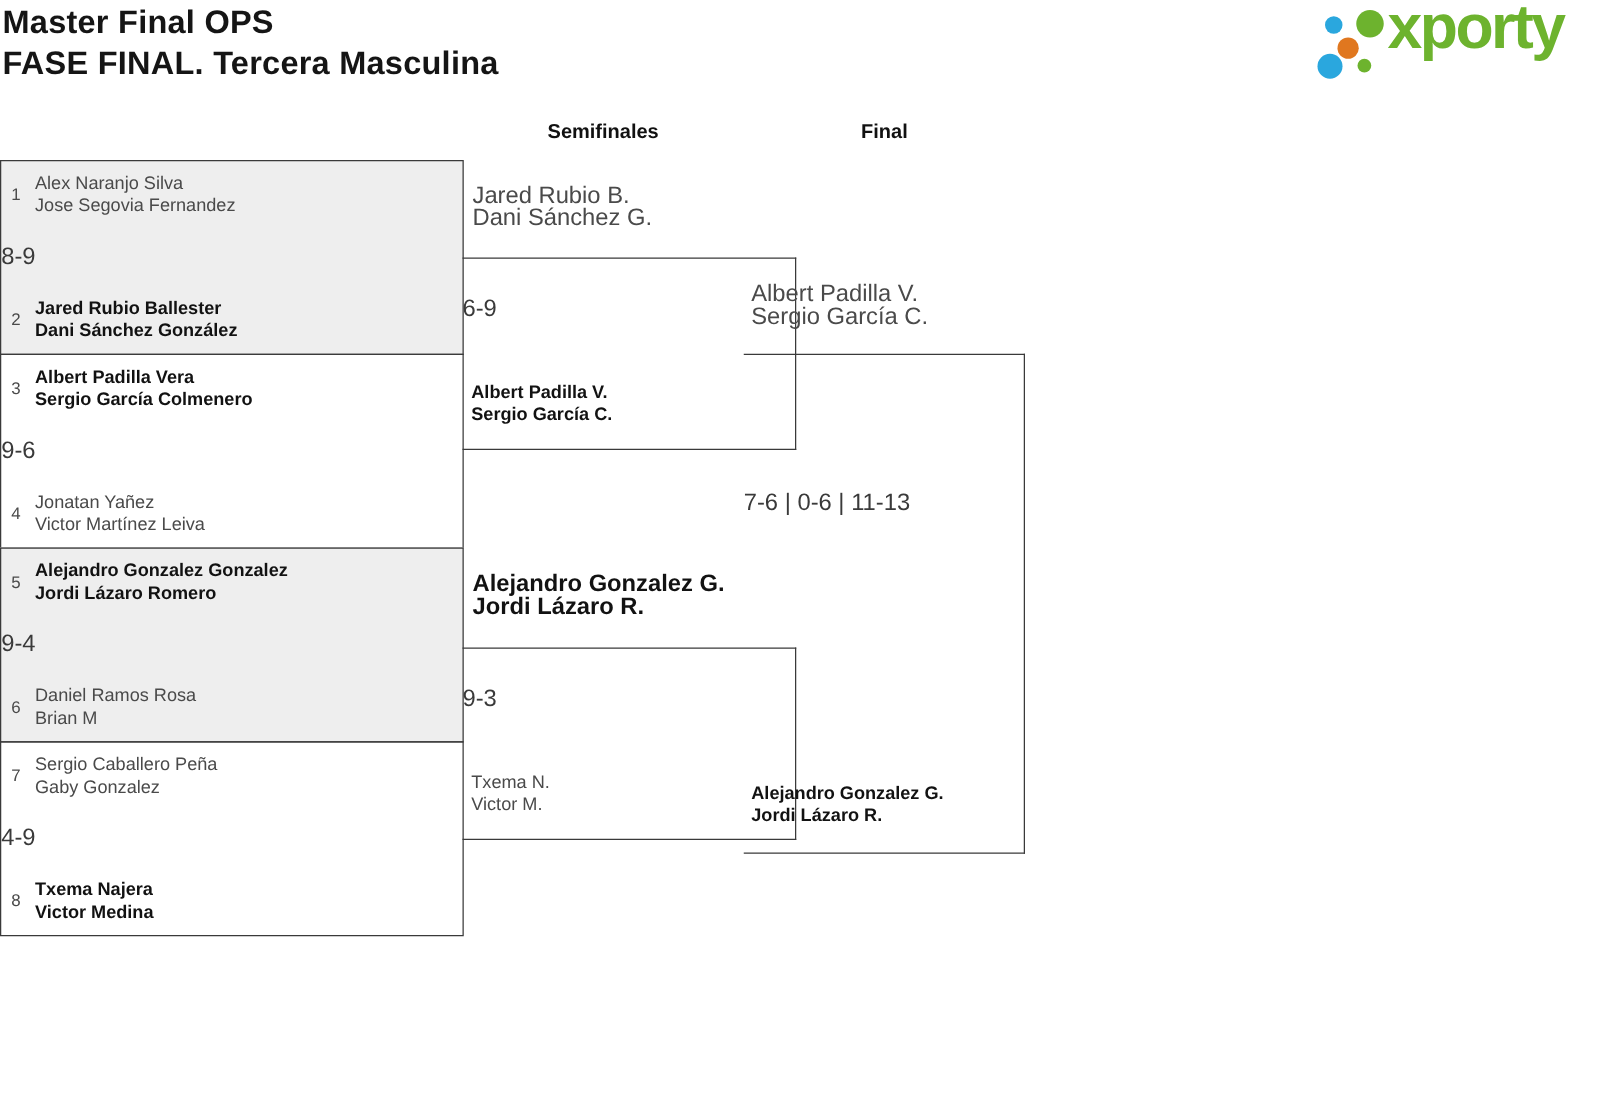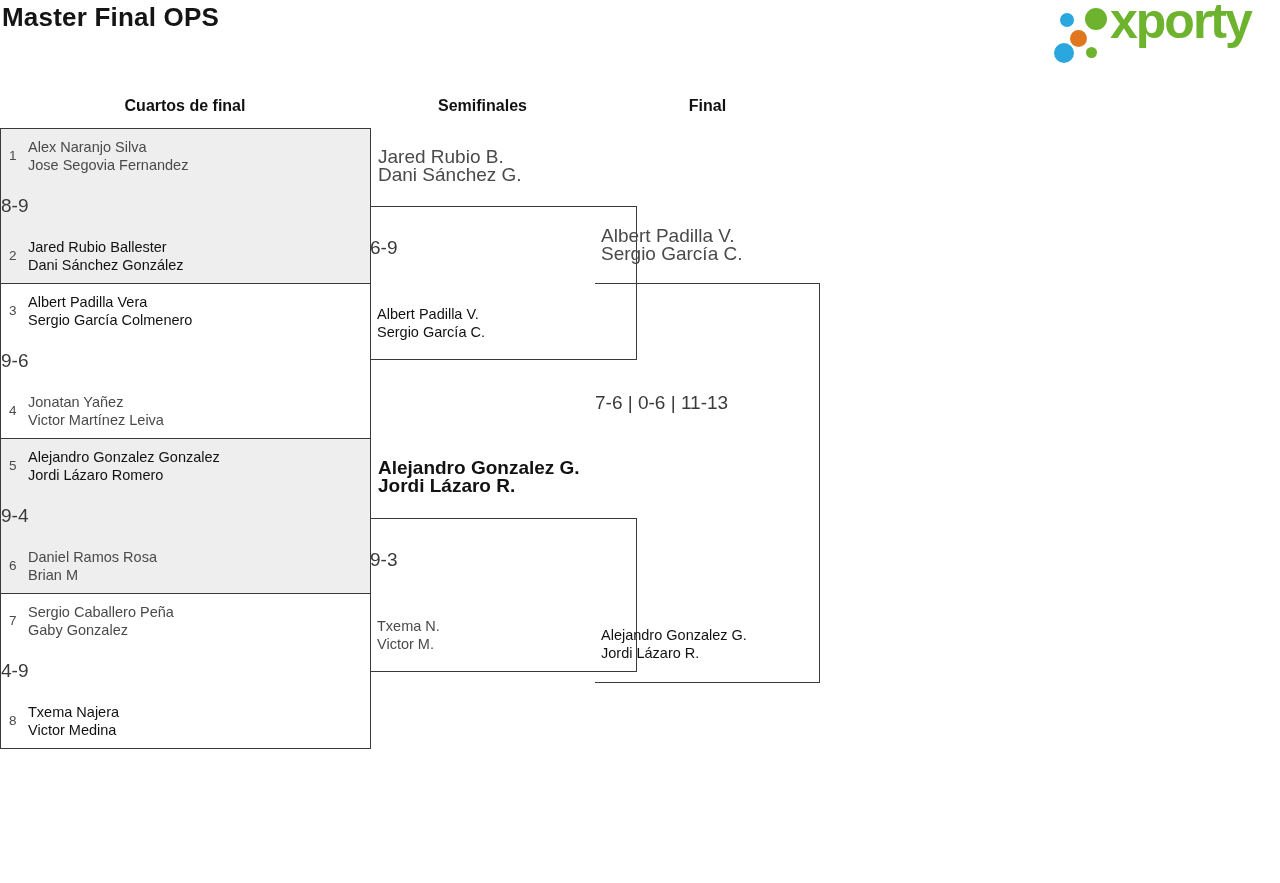--- a/index.html
+++ b/index.html
@@ -25,21 +25,21 @@
   .qf { position:absolute; left:0; width:371px; height:156px;
         border:1px solid #3a3a3a; box-sizing:border-box; }
   .qf.shade { background:#eeeeee; }
   .qf-1 { top:128px; } .qf-2 { top:283px; } .qf-3 { top:438px; } .qf-4 { top:593px; }
 
   .seed { position:absolute; left:8px; font-size:13.5px; color:#4a4a4a; line-height:18px; }
   .seed.top { top:18px; } .seed.bottom { bottom:18px; }
 
   .team { position:absolute; left:27px; font-size:14.5px; line-height:18px; color:#4a4a4a; }
   .team.top { top:9px; } .team.bottom { bottom:9px; }
-  .team.winner { font-weight:400; color:#121212; }
+  .team.winner { font-weight:700; color:#121212; }
 
   .score { position:absolute; left:0; right:0; top:50%; transform:translateY(-50%);
            text-align:left; font-size:19px; color:#3a3a3a; }
 
   .sf { position:absolute; left:370px; width:267px; height:154px;
         border:1px solid #3a3a3a; border-left:none; box-sizing:border-box; }
   .sf-1 { top:206px; } .sf-2 { top:518px; }
   .sf .score { top:30px; transform:none; }
   .sf .team.bottom { left:7px; bottom:18px; }
 
@@ -54,32 +54,32 @@
   .final-box .score { top:108px; transform:none; }
   .final-box .team.bottom { left:6px; bottom:20px; }
 </style>
 </head>
 <body>
 
 <div class="page">
 
   <div class="title">
     <div>Master Final OPS</div>
+    <div>FASE FINAL. Tercera Masculina</div>
   </div>
 
   <div class="logo">
     <span class="dot" style="left:12px; top:13px; width:14px; height:14px; background:#2aa7de;"></span>
     <span class="dot" style="left:37px; top:8px; width:22px; height:22px; background:#6db32e;"></span>
     <span class="dot" style="left:22px; top:30px; width:17px; height:17px; background:#e0771f;"></span>
     <span class="dot" style="left:6px; top:43px; width:20px; height:20px; background:#2aa7de;"></span>
     <span class="dot" style="left:38px; top:47px; width:11px; height:11px; background:#6db32e;"></span>
     <span class="logo-text">xporty</span>
   </div>
 
-  <div class="round-header rh-1">Cuartos de final</div>
   <div class="round-header rh-2">Semifinales</div>
   <div class="round-header rh-3">Final</div>
 
   <div class="qf qf-1 shade">
     <div class="seed top">1</div>
     <div class="team top">
       <div>Alex Naranjo Silva</div>
       <div>Jose Segovia Fernandez</div>
     </div>
     <div class="score">8-9</div>

